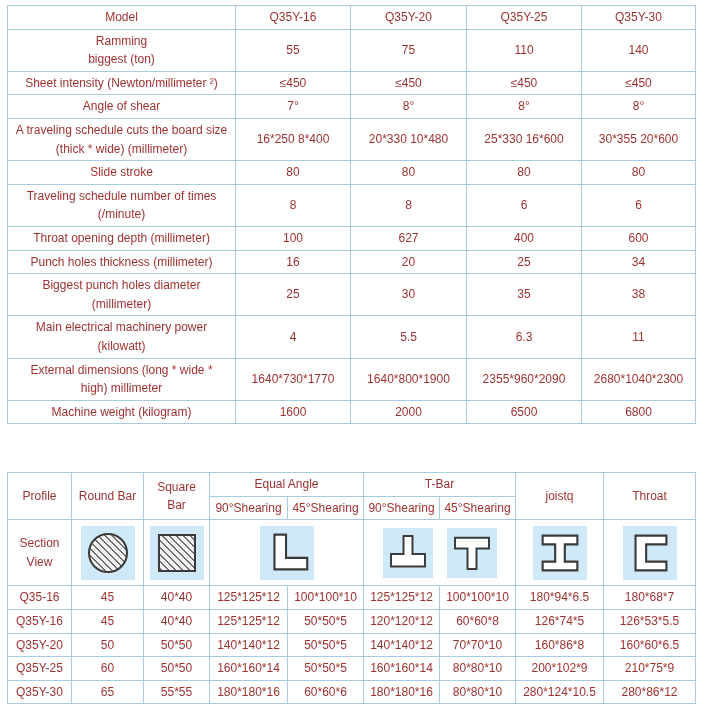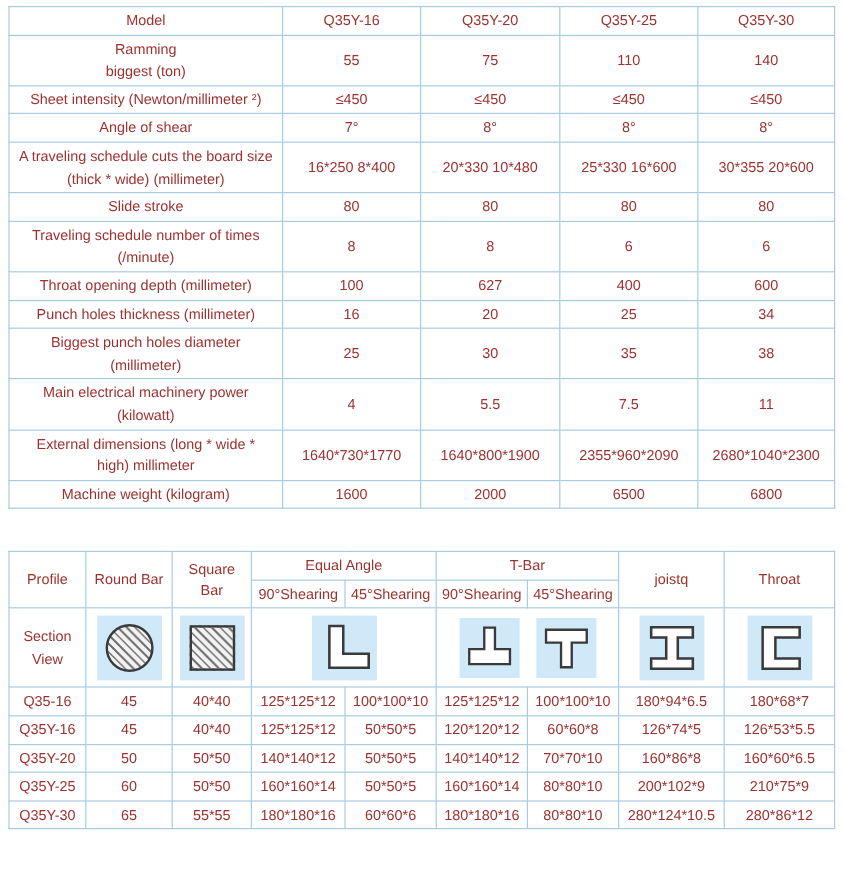--- a/index.html
+++ b/index.html
@@ -22,21 +22,21 @@
     text-align: center;
     vertical-align: middle;
     padding: 2px 4px;
     height: 22px;
     color: #9c3230;
     line-height: 1.55;
     overflow: hidden;
   }
   .lbl { white-space: pre-line; }
 
-  .spec-table { margin-bottom: 35px; }
+  .spec-table { margin-bottom: 48px; }
 
   .profile-table .hdr-row td { height: 20px; }
   .profile-table .section-row td { height: 66px; }
 
   .ibox {
     display: inline-flex;
     width: 54px;
     height: 54px;
     background: #cfe9f8;
     align-items: center;
@@ -151,21 +151,21 @@
         <td>25</td>
         <td>30</td>
         <td>35</td>
         <td>38</td>
       </tr>
       <tr>
         <td class="lbl">Main electrical machinery power
 (kilowatt)</td>
         <td>4</td>
         <td>5.5</td>
-        <td>7.5</td>
+        <td>6.3</td>
         <td>11</td>
       </tr>
       <tr>
         <td class="lbl">External dimensions (long * wide *
 high) millimeter</td>
         <td>1640*730*1770</td>
         <td>1640*800*1900</td>
         <td>2355*960*2090</td>
         <td>2680*1040*2300</td>
       </tr>

